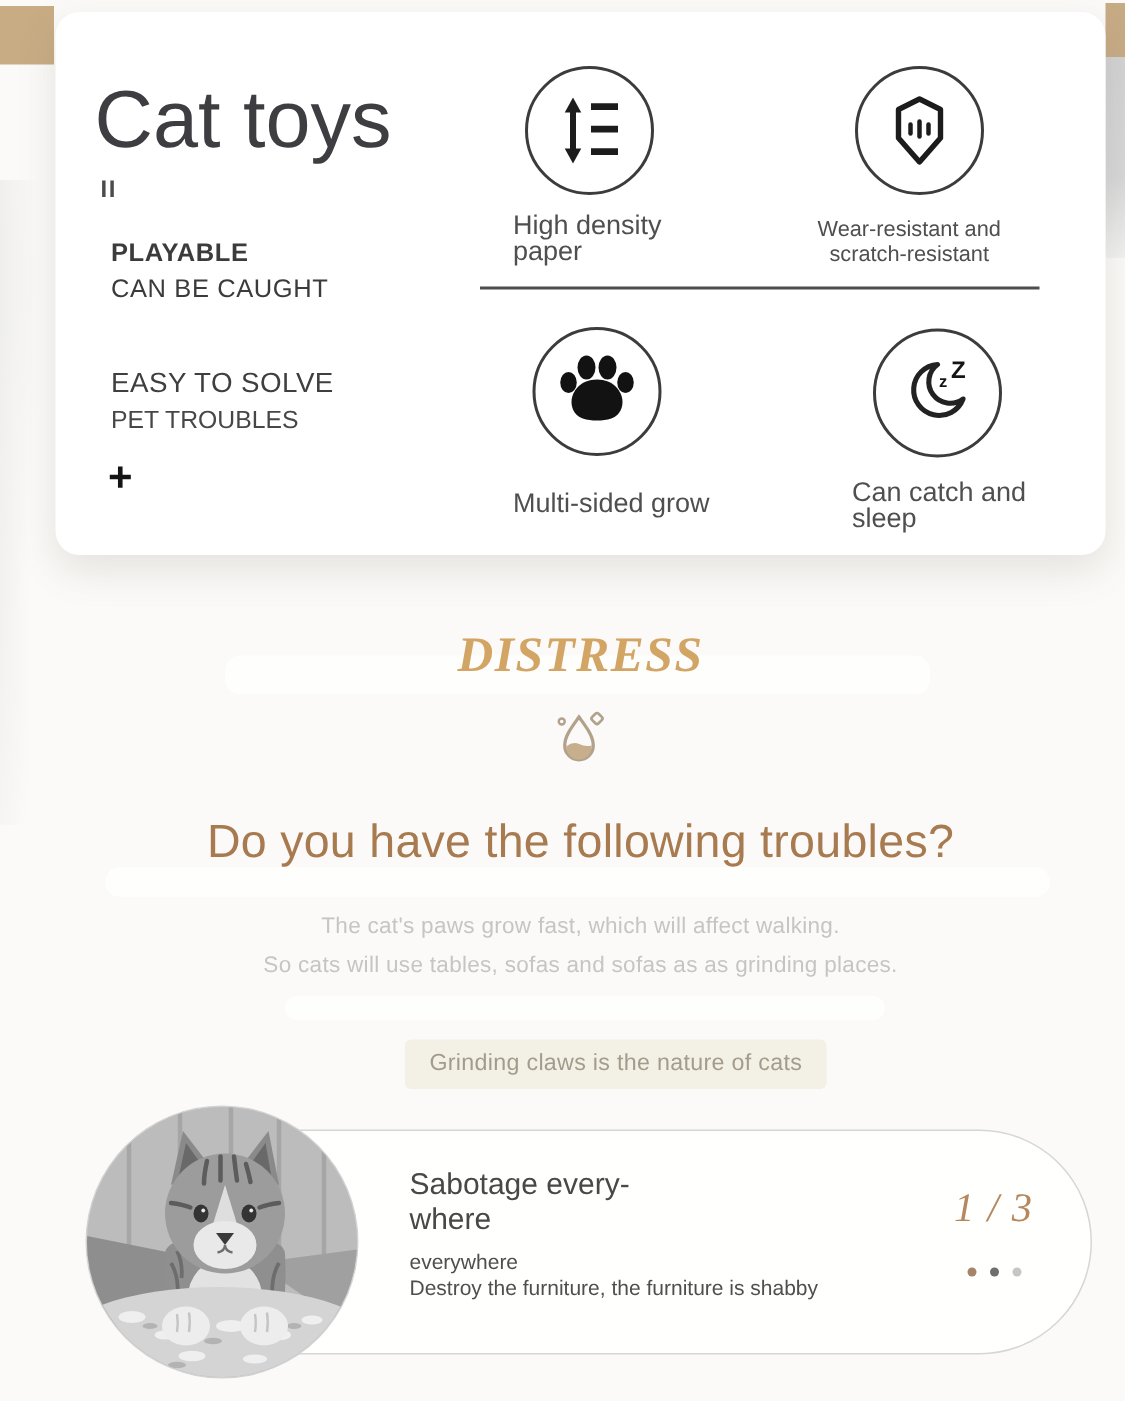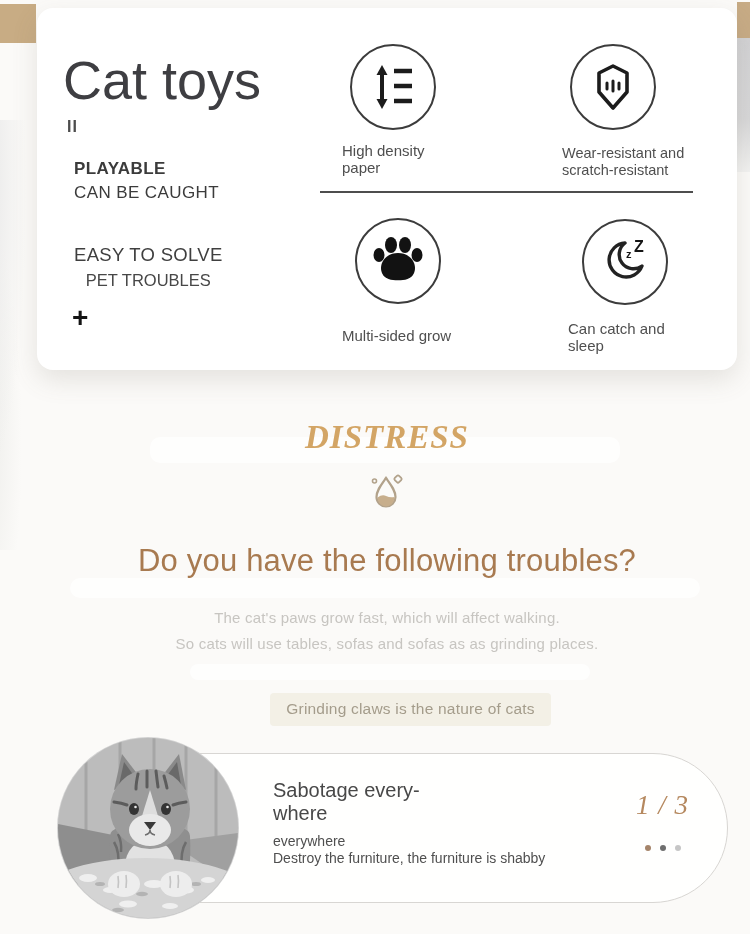--- a/index.html
+++ b/index.html
@@ -18,29 +18,29 @@
   .smudge{position:absolute;background:rgba(255,255,255,.72);border-radius:10px;z-index:0;}
 
   
   .hero-card{position:absolute;left:37px;top:8px;width:700px;height:362px;background:#ffffff;
     border-radius:16px;box-shadow:0 10px 26px rgba(110,105,95,.16);z-index:1;}
   .hero-title{position:absolute;left:26px;top:40px;font-size:54px;line-height:64px;color:#3e3e42;letter-spacing:0px;}
   .hero-mark{position:absolute;left:30px;top:110px;font-size:16px;font-weight:bold;color:#4c4c4c;letter-spacing:1px;}
   .tagline{position:absolute;left:37px;top:149px;font-size:17px;line-height:24px;color:#3b3b3b;letter-spacing:.4px;}
   .tagline2{position:absolute;left:37px;top:234px;color:#3f3f3f;}
   .tagline2 .l1{font-size:18.5px;line-height:26px;letter-spacing:.3px;display:block;}
-  .tagline2 .l2{font-size:16.5px;line-height:24px;color:#474747;display:block;text-align:center;}
+  .tagline2 .l2{font-size:16.5px;line-height:24px;color:#474747;display:block;}
   .plus{position:absolute;left:35px;top:294px;font-size:28px;font-weight:bold;color:#141414;}
 
   .feat-circle{position:absolute;width:86px;height:86px;border-radius:50%;border:2px solid #3c3c3c;
     box-sizing:border-box;display:flex;align-items:center;justify-content:center;background:#fff;}
   .c1{left:313px;top:36px;} .c2{left:533px;top:36px;}
   .c3{left:318px;top:210px;} .c4{left:545px;top:211px;}
-  .feat-label{position:absolute;font-size:15px;line-height:17px;color:#4f4f4f;}
-  .fl1{left:305px;top:134px;} .fl2{left:525px;top:137px;font-size:14.5px;}
+  .feat-label{position:absolute;font-size:18px;line-height:17px;color:#4f4f4f;}
+  .fl1{left:305px;top:134px;} .fl2{left:508px;top:137px;font-size:14.5px;text-align:center;}
   .fl3{left:305px;top:319px;} .fl4{left:531px;top:312px;}
   .feat-label span{display:block;}
   .divider{position:absolute;left:283px;top:183px;width:373px;height:2px;background:#4e4e4e;}
 
   
   .cx{position:absolute;left:0;width:774px;text-align:center;z-index:1;}
   .distress-word{top:419px;font-family:"Liberation Serif",serif;font-style:italic;font-weight:bold;
     font-size:33px;letter-spacing:1px;color:#d3a565;}
   .drop-wrap{top:472px;}
   .section-heading{top:543px;font-size:31px;color:#a87a50;letter-spacing:.2px;}

